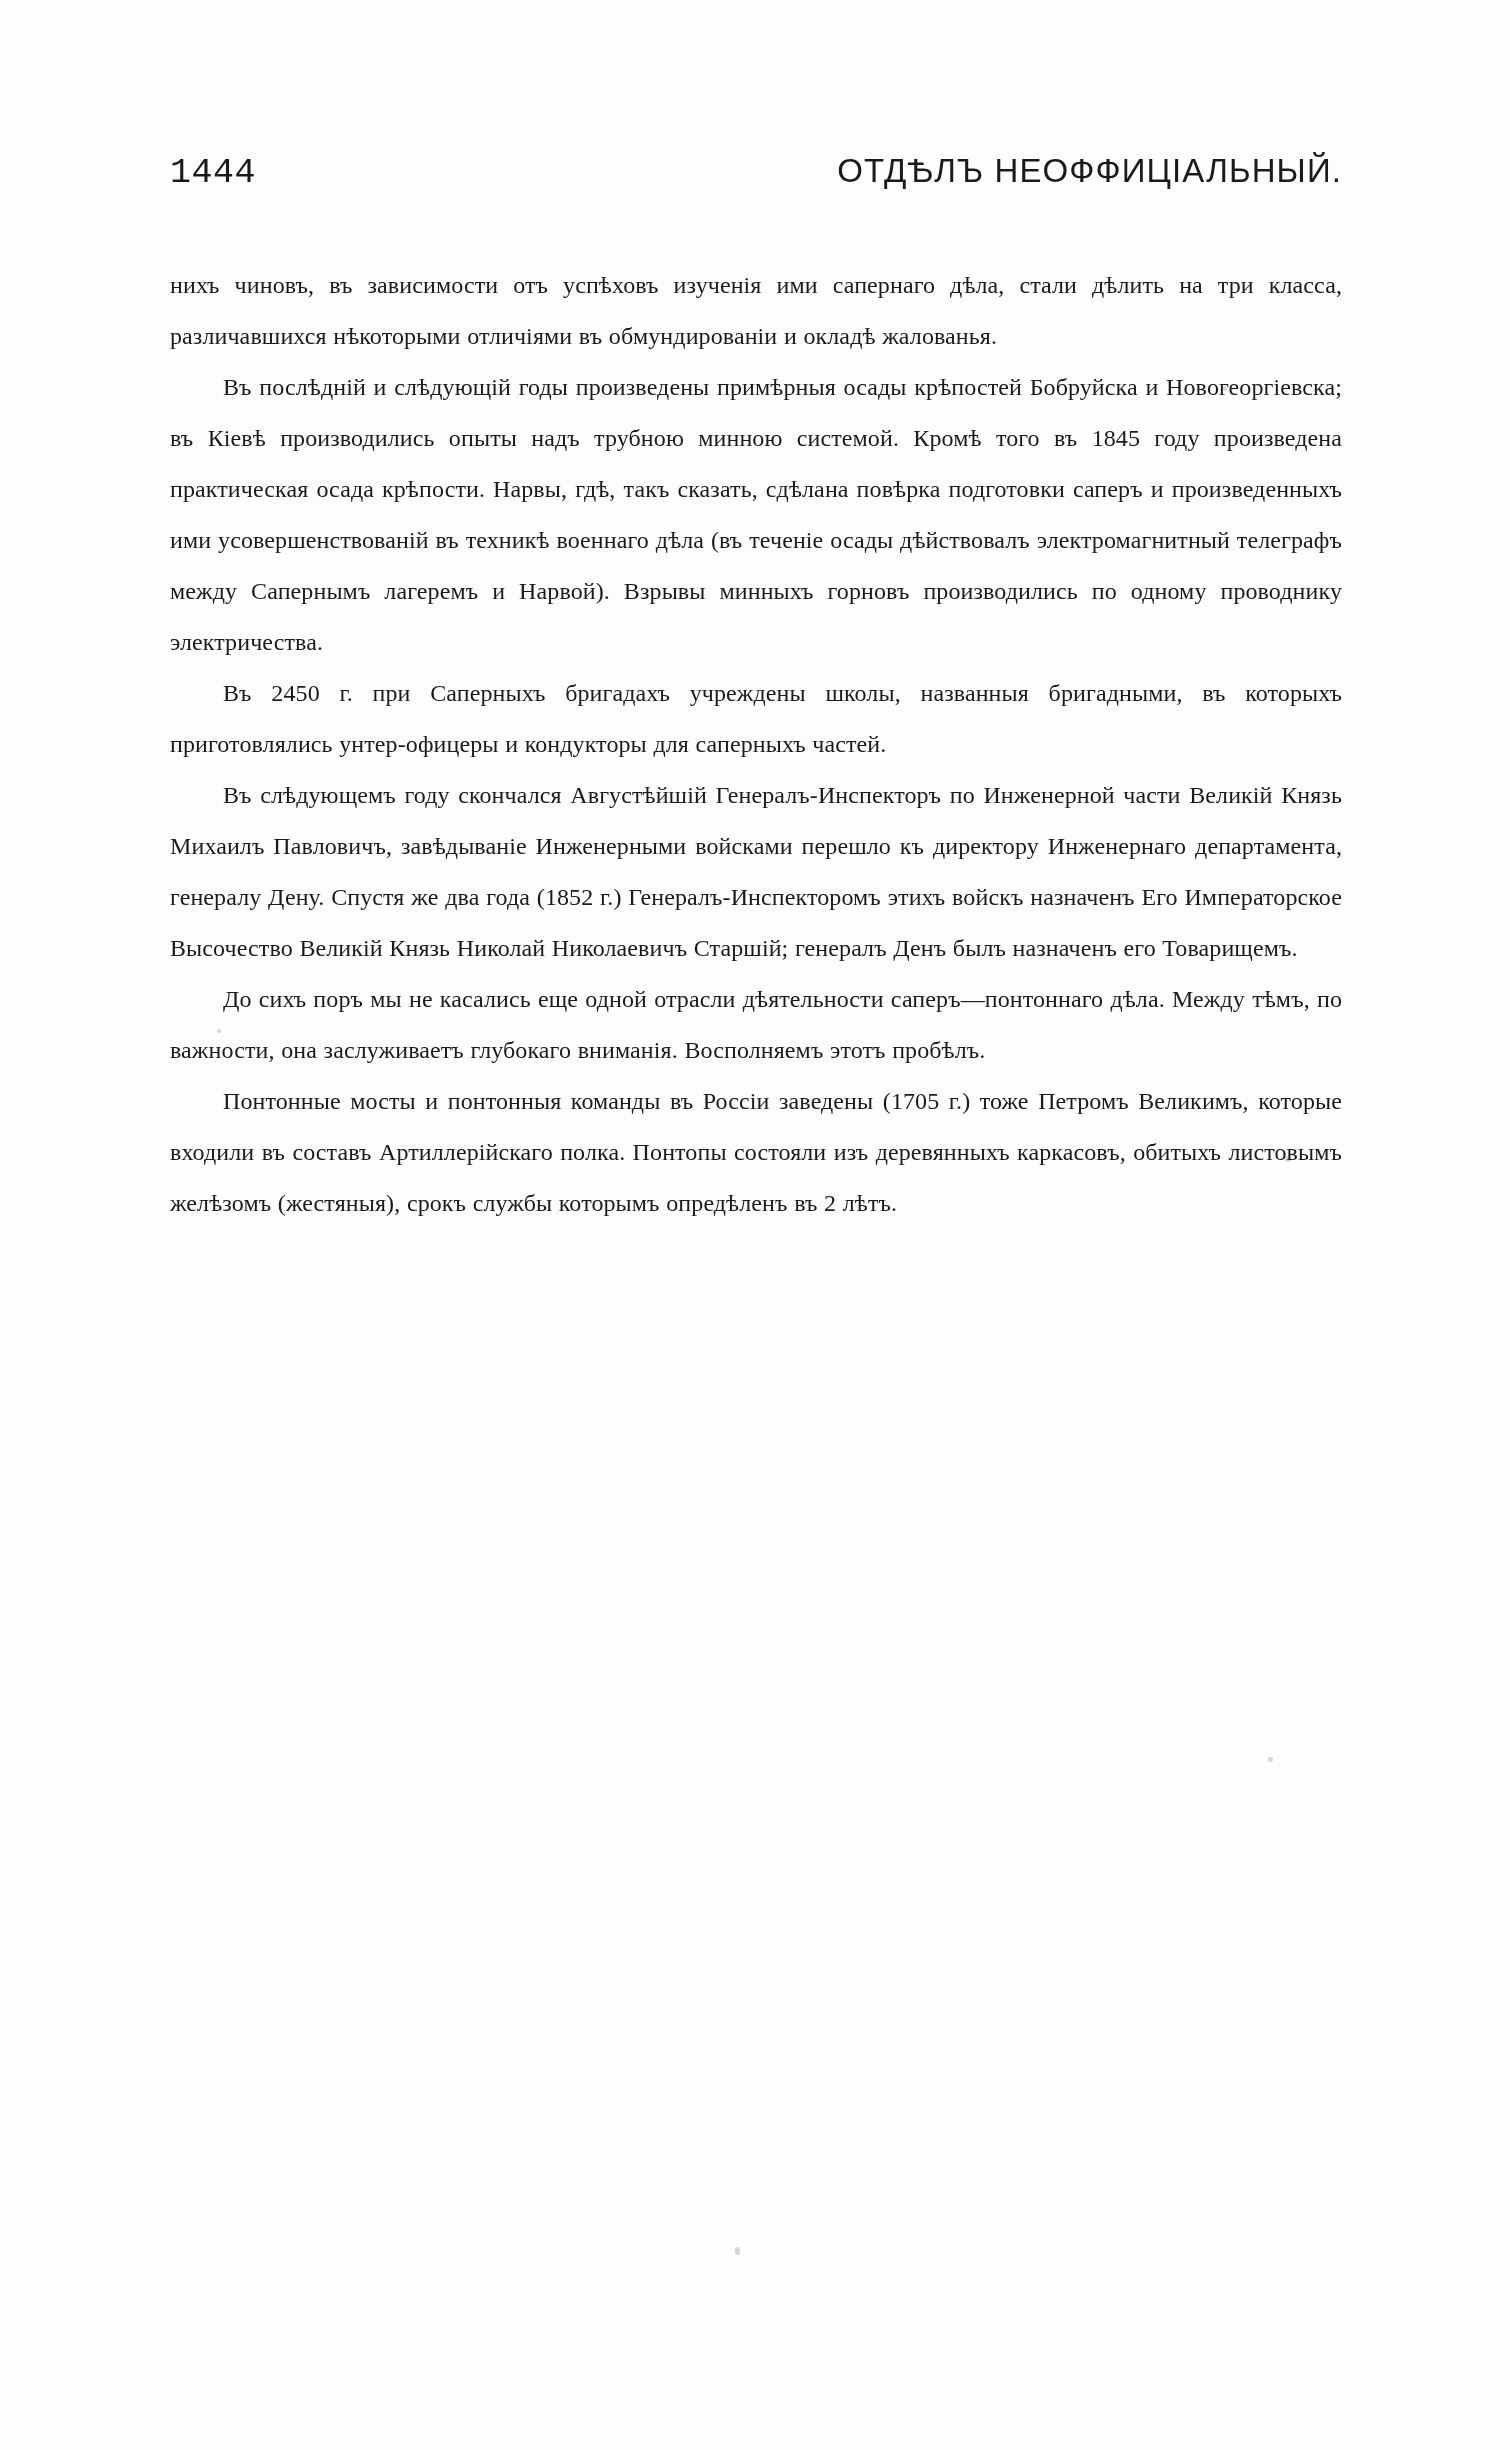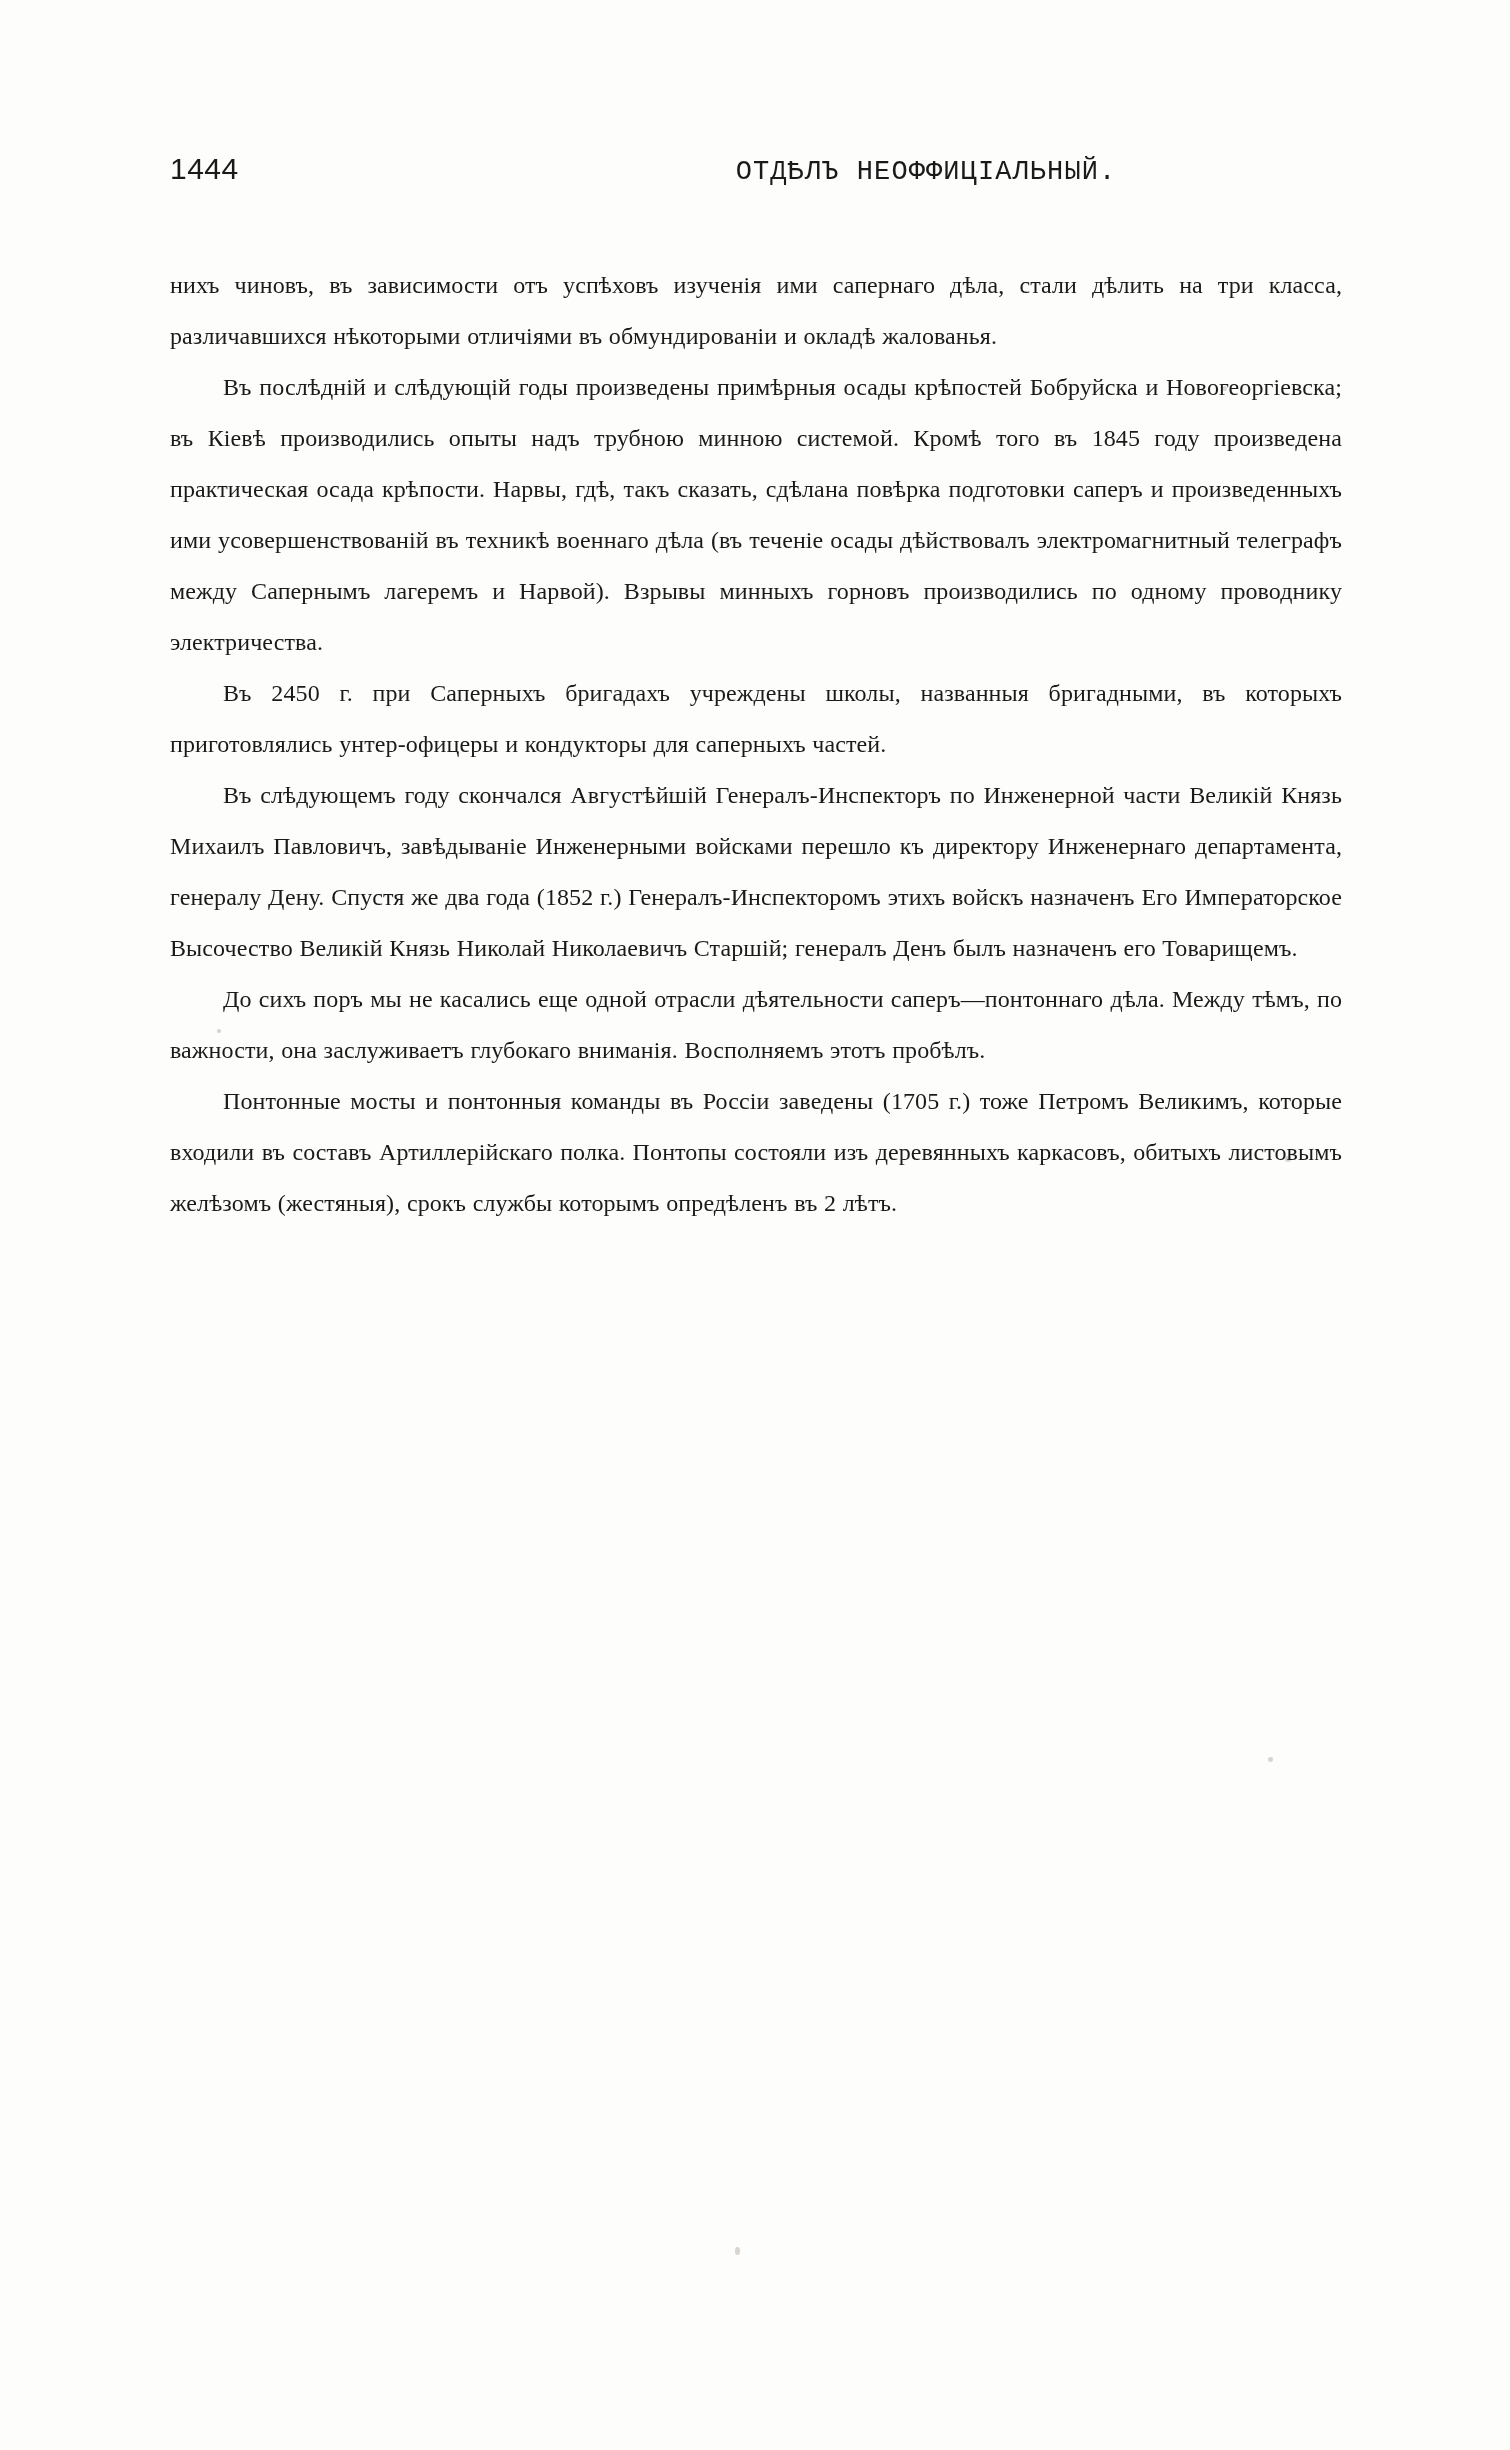--- a/index.html
+++ b/index.html
@@ -28,33 +28,33 @@
     top: 152px;
     width: 1172px;
   }
   .header {
     display: flex;
     align-items: baseline;
     margin-bottom: 66px;
     height: 42px;
   }
   .folio {
-    font-size: 30px;
+    font-size: 35px;
     letter-spacing: 0.5px;
     width: 165px;
     flex: 0 0 165px;
-    font-family: Liberation Sans, sans-serif;
+    font-family: Liberation Mono, monospace;
   }
   .running-title {
     flex: 1 1 auto;
-    text-align: center;
-    font-size: 27px;
+    text-align: right;
+    font-size: 33px;
     letter-spacing: 1.1px;
     text-transform: uppercase;
-    font-family: Liberation Mono, monospace;
+    font-family: Liberation Sans, sans-serif;
     padding-left: 175px;
   }
   .body-text p {
     margin: 0;
     font-size: 24px;
     line-height: 51px;
     text-align: justify;
     text-justify: inter-word;
     text-indent: 53px;
     letter-spacing: 0.1px;

